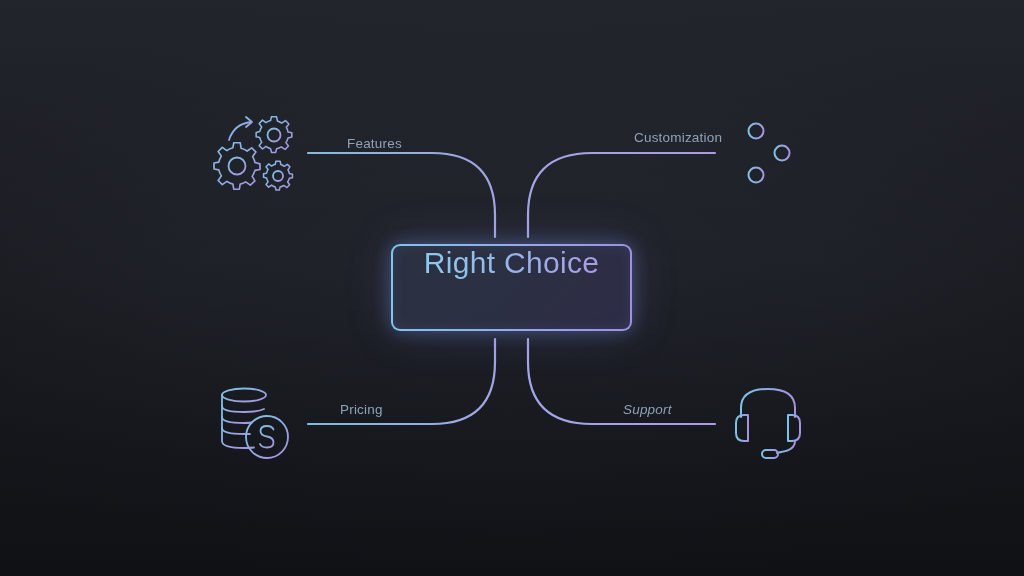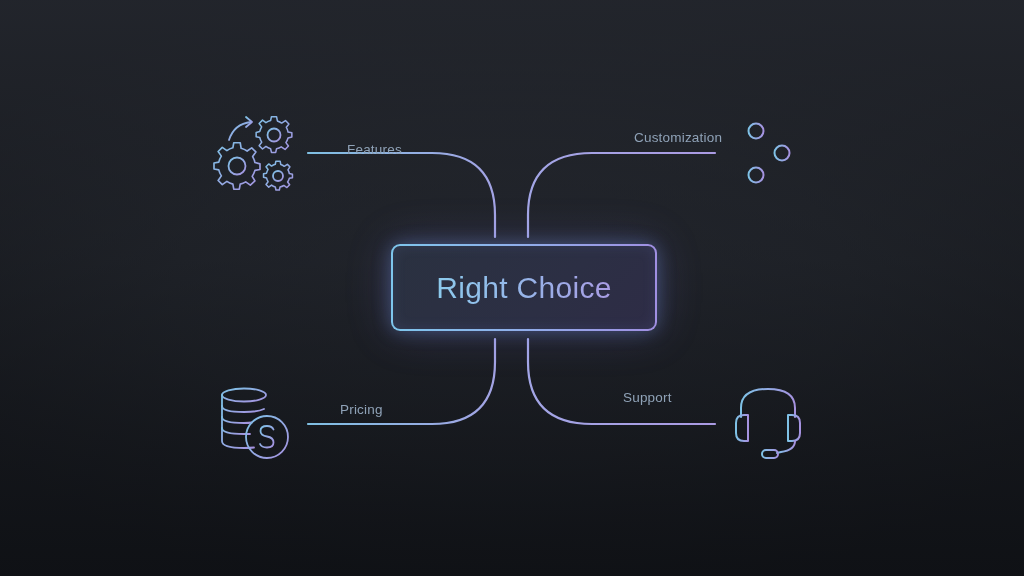--- a/index.html
+++ b/index.html
@@ -14,28 +14,28 @@
       position:absolute; left:0; top:0; width:1024px; height:576px;
       background: linear-gradient(180deg, rgba(36,39,46,0.85) 0%, rgba(30,33,39,0.4) 45%, rgba(14,16,20,0.85) 100%);
       pointer-events:none;
     }
     svg.diagram { position:absolute; left:0; top:0; }
     .label {
       position:absolute; font-size:13.5px; color:#8fa2b7; letter-spacing:0.2px;
       white-space:nowrap;
     }
     .center-box {
-      position:absolute; left:391px; top:244px; width:266px; height:87px;
+      position:absolute; left:391px; top:244px; width:241px; height:87px;
       box-sizing:border-box; border-radius:9px;
       border:2px solid transparent;
       background:
         linear-gradient(135deg, #2a3140 0%, #2c2f44 60%, #2e2c46 100%) padding-box,
         linear-gradient(90deg, #7ec6ec 0%, #8fb0ea 45%, #a08fe2 100%) border-box;
       box-shadow: 0 0 18px rgba(120,160,240,0.35), 0 0 46px rgba(130,120,230,0.22), inset 0 0 14px rgba(120,150,230,0.12);
-      display:flex; align-items:center; justify-content:center;
+      display:flex; justify-content:center;
     }
     .center-text {
       font-size:30px; letter-spacing:0.3px;
       background: linear-gradient(90deg, #8ccbed 0%, #98b2e8 55%, #a99ce4 100%);
       -webkit-background-clip:text; background-clip:text; color:transparent;
     }
   </style>
 </head>
 <body>
 
@@ -114,20 +114,20 @@
 
   <g fill="none" stroke="url(#iconG2)" stroke-width="2" stroke-linecap="round" stroke-linejoin="round">
     <path d="M741 417 V408 Q741 389 768 389 Q795 389 795 408 V417"></path>
     <path d="M744 415 H748 V441 H744 Q736 441 736 433 V423 Q736 415 744 415 Z"></path>
     <path d="M792 415 H788 V441 H792 Q800 441 800 433 V423 Q800 415 792 415 Z"></path>
     <path d="M795 441 Q795 450 781 452 L777 453"></path>
     <rect x="762" y="450" width="16" height="8" rx="4"></rect>
   </g>
 </svg>
 
-<div class="label" style="left:347px; top:142px;text-align:right;">Features</div>
+<div class="label" style="left:347px; top:136px;text-align:right;">Features</div>
 <div class="label" style="left:634px; top:130px;">Customization</div>
 <div class="label" style="left:340px; top:402px;">Pricing</div>
-<div class="label" style="left:623px; top:390px;">Support</div>
+<div class="label" style="left:623px; top:402px;font-style:italic;">Support</div>
 
 <div class="center-box">
   <span class="center-text">Right Choice</span>
 </div>
 
 </body></html>

